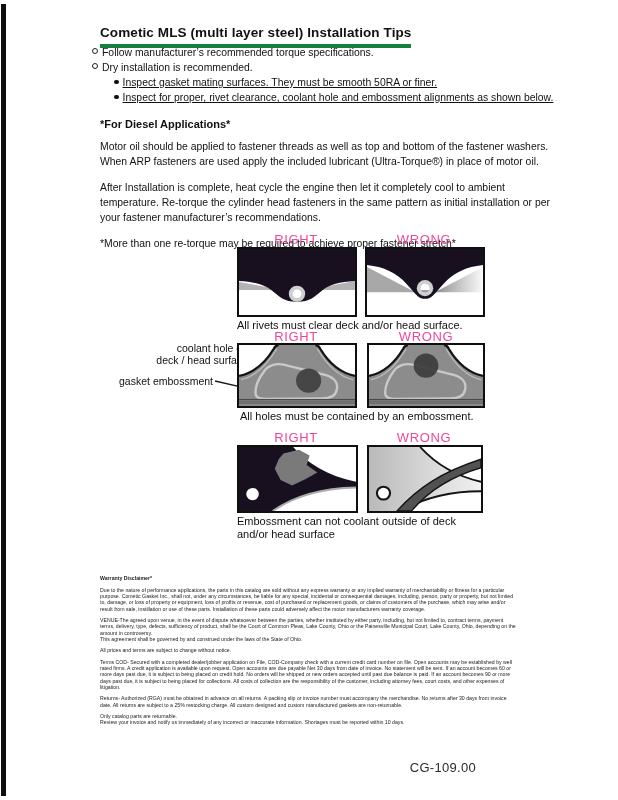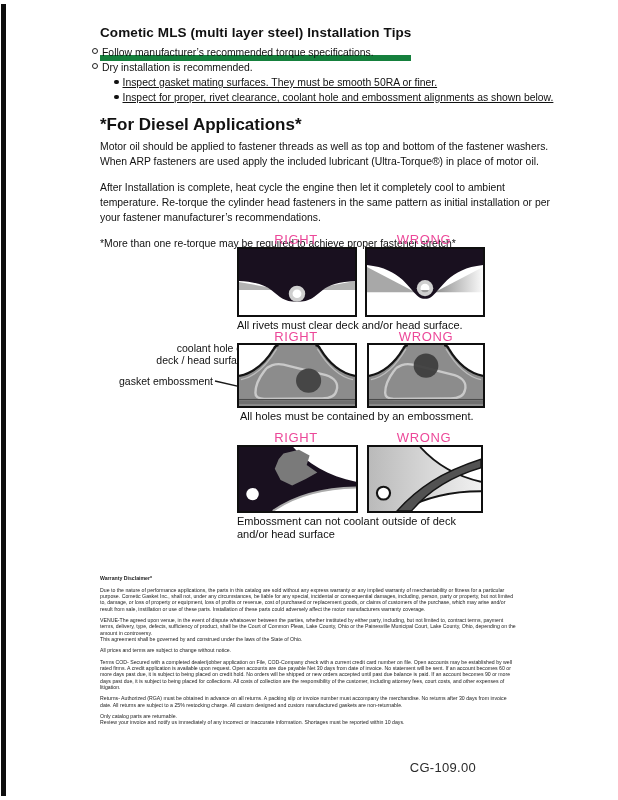--- a/index.html
+++ b/index.html
@@ -2,31 +2,31 @@
 <html><head>
 <meta charset="utf-8">
 <style>
   html,body{margin:0;padding:0;}
   .page{position:relative;width:618px;height:800px;background:#ffffff;overflow:hidden;
         font-family:"Liberation Sans","DejaVu Sans",sans-serif;color:#111;}
   .leftbar{position:absolute;left:1px;top:4px;width:5px;height:792px;background:#0d0d0d;}
 
   
   .title{position:absolute;left:100px;top:25px;font-size:13.5px;font-weight:bold;
-         border-bottom:6px solid #15803d;padding-bottom:15px;letter-spacing:.1px;}
+         border-bottom:4px solid #15803d;padding-bottom:4px;letter-spacing:.1px;}
   .bullets{position:absolute;left:92px;top:45px;width:470px;font-size:10.4px;line-height:15px;}
   .bullet-row{white-space:nowrap;}
   .obullet{display:inline-block;width:4px;height:4px;border:1px solid #222;border-radius:50%;
            margin-right:4px;vertical-align:2px;}
   .sub{margin-left:22px;text-decoration:underline;}
   .fbullet{display:inline-block;width:4.5px;height:4.5px;background:#111;border-radius:50%;
            margin-right:4px;vertical-align:2px;}
 
   .diesel{position:absolute;left:100px;top:117px;width:452px;font-size:10.4px;line-height:15px;}
-  .diesel h2{font-size:17px;margin:0 0 7px 0;}
+  .diesel h2{font-size:11px;margin:0 0 7px 0;}
   .diesel p{margin:0 0 11px 0;}
 
   
   .rw-label{position:absolute;width:118px;text-align:center;font-size:13px;letter-spacing:.6px;color:#ec4899;}
   .diagram-box{position:absolute;border:2.5px solid #0f0f0f;box-sizing:border-box;background:#fff;}
   .diagram-box svg{display:block;width:100%;height:100%;}
   .caption{position:absolute;font-size:11px;color:#111;line-height:13px;}
   .callout{position:absolute;font-size:10.5px;line-height:11.5px;text-align:right;color:#111;}
   .ptr-lines{position:absolute;left:210px;top:355px;width:110px;height:45px;}
 

